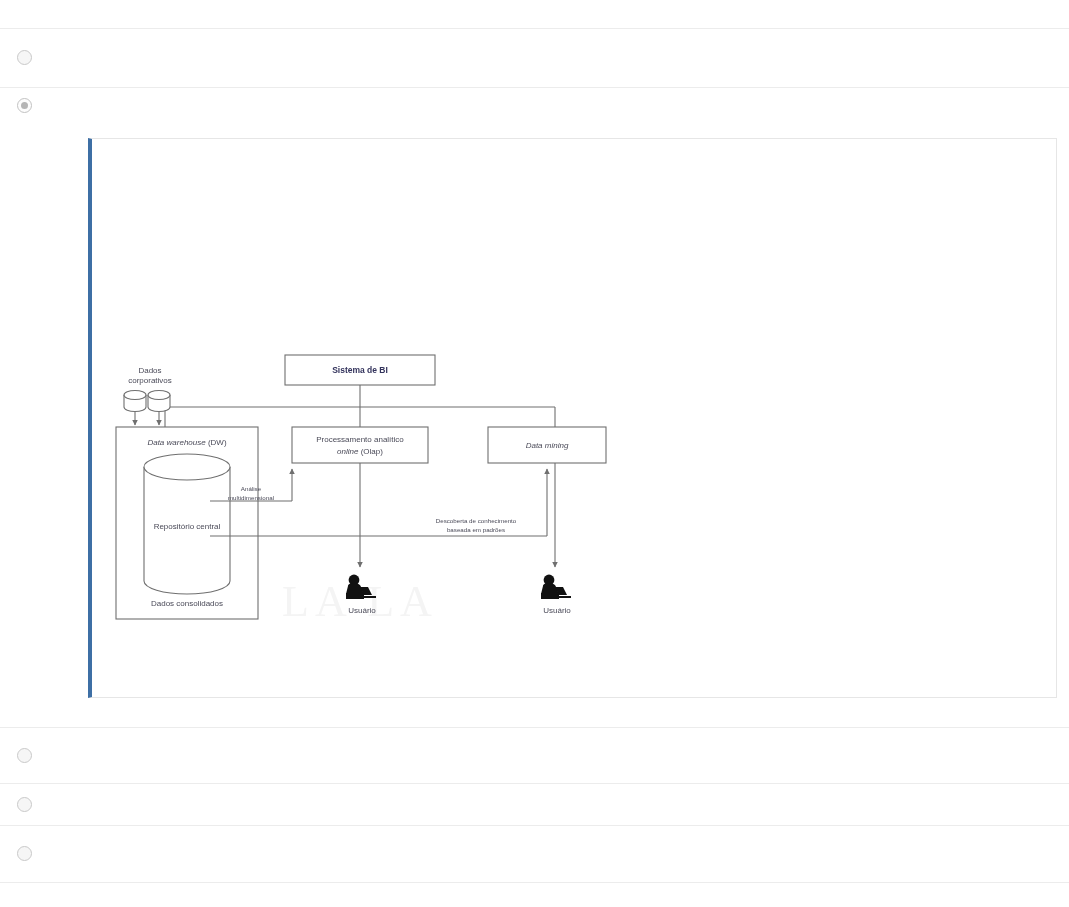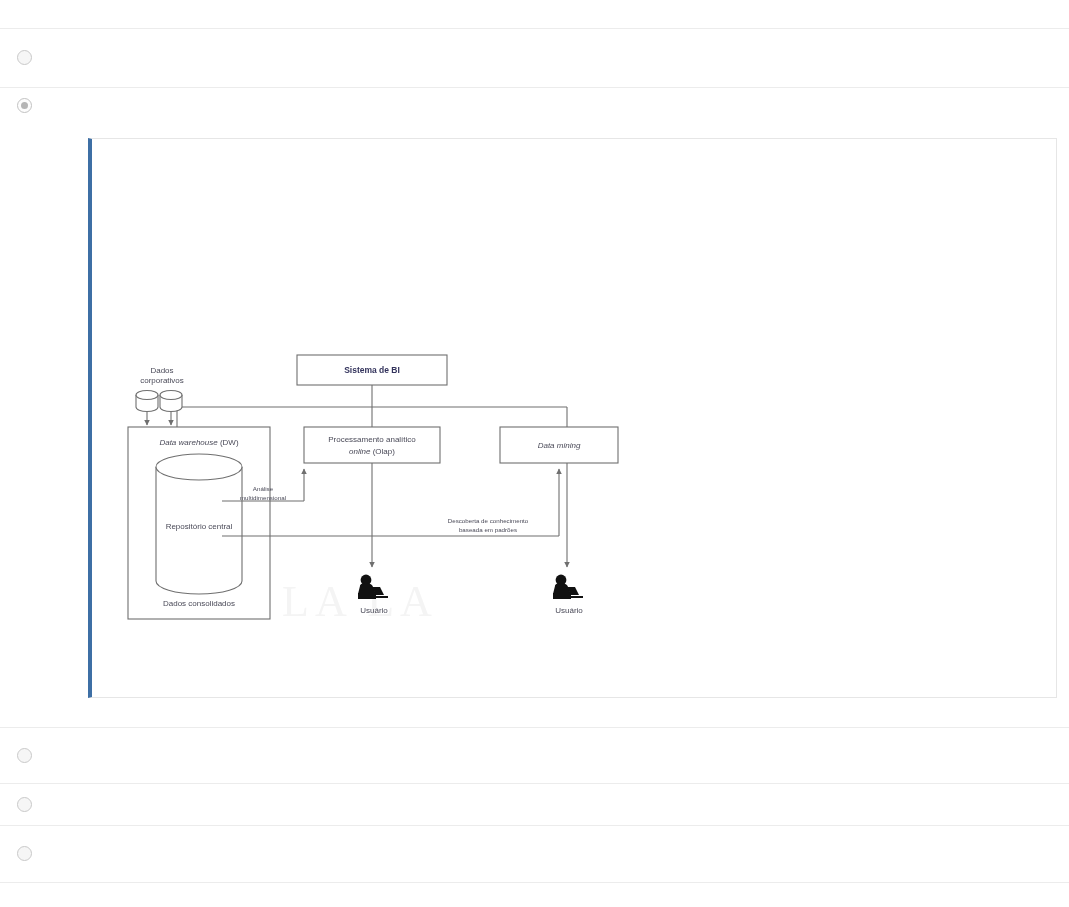--- a/index.html
+++ b/index.html
@@ -64,21 +64,21 @@
     height: 560px;
     background: #ffffff;
     border: 1px solid #e6e6e6;
     border-left: 4px solid #3e6fa5;
     box-sizing: border-box;
   }
 
   
   #diagram {
     position: absolute;
-    left: 30px;
+    left: 18px;
     top: 210px;
     width: 500px;
     height: 290px;
   }
   #diagram svg { display: block; }
 
   .wm {
     position: absolute;
     pointer-events: none;
     color: #f4f4f4;

